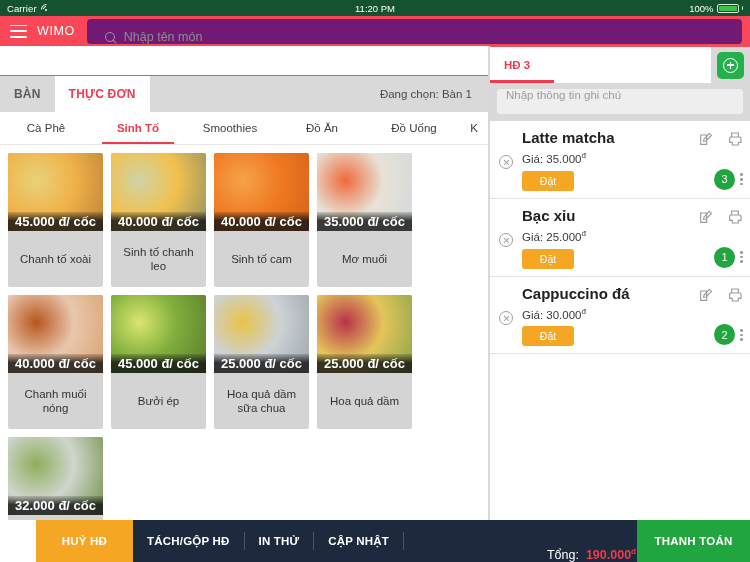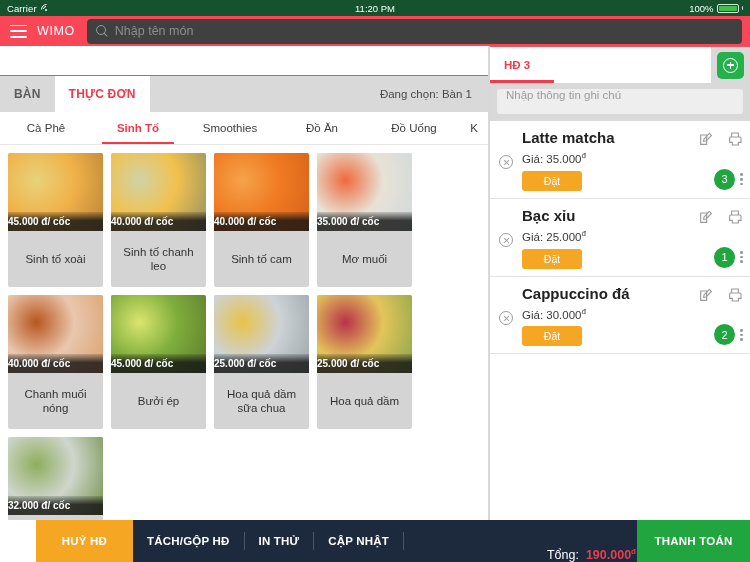--- a/index.html
+++ b/index.html
@@ -33,22 +33,22 @@
 
   
   .header {
     height: 30px; background: #f94757; display: flex; align-items: center;
     padding: 0 8px 0 10px; gap: 10px; flex: 0 0 30px;
   }
   .burger { width: 17px; height: 13px; display: flex; flex-direction: column; justify-content: space-between; cursor: pointer; }
   .burger span { display: block; height: 1.6px; background: #fff; border-radius: 1px; }
   .brand { color: #ffffff; font-size: 12.5px; letter-spacing: .6px; }
   .searchbox {
-    flex: 1; height: 25px; background: #404040; border-radius: 4px;
-    display: flex; align-items: center; padding: 0 9px; gap: 7px; margin-left: 2px;
+    flex: 1; height: 25px; background: #701a75; border-radius: 4px;
+    display: flex; align-items: flex-end; padding: 0 18px; gap: 7px; margin-left: 2px;
   }
   .search-ico { width: 12px; height: 12px; position: relative; flex: 0 0 12px; }
   .search-ico::before { content:""; position:absolute; width: 8px; height: 8px; border: 1.4px solid #9a9a9a; border-radius: 50%; left:0; top:0; }
   .search-ico::after { content:""; position:absolute; width: 4.5px; height: 1.4px; background:#9a9a9a; transform: rotate(45deg); left: 7px; top: 9px; }
   .search-ph { color: #8d8d8d; font-size: 12.5px; }
 
   
   .body { flex: 1; display: flex; min-height: 0; background:#fff; }
   .left { width: 490px; display: flex; flex-direction: column; min-height: 0; border-right: 2px solid #d8d8d8; }
   .right { flex: 1; display: flex; flex-direction: column; min-height: 0; background:#ffffff;border-radius:24px; }
@@ -70,21 +70,21 @@
   .cat.active { color: #ef3b4e; font-weight: bold; }
   .cat.active::after { content:""; position:absolute; left: 10px; right: 10px; bottom: 0; height: 2.5px; background: #ef3b4e; }
 
   
   .grid-wrap { flex: 1; overflow: hidden; padding: 8px 0 0 8px; background: #ffffff; min-height:0; }
   .grid { display: flex; flex-wrap: wrap; gap: 8px; align-content: flex-start; }
   .card { width: 95px; background: #d4d4d4; border-radius: 2px; overflow: hidden; cursor: pointer;
           display: flex; flex-direction: column; }
   .thumb { height: 78px; position: relative; background-size: cover; background-position: center; }
   .price { position: absolute; left: 0; right: 0; bottom: 0; height: 19px; line-height: 19px;
-           text-align: left; color: #ffffff; font-size: 10px; font-weight: bold;
+           text-align: center; color: #ffffff; font-size: 13px; font-weight: bold;
            background: linear-gradient(to bottom, rgba(20,20,20,.15), rgba(20,20,20,.82) 45%); }
   .pname { height: 56px; display: flex; align-items: center; justify-content: center; text-align: center;
            font-size: 11.5px; color: #333333; padding: 4px 5px; line-height: 1.25; }
 
   
   .billtabs { height: 37px; background: #d9d9d9; display: flex; align-items: stretch; flex: 0 0 37px;
               border-top: 1px solid #e25563; padding-right: 6px; }
   .btab { background: #ffffff; padding: 0 14px; display: flex; align-items: center; font-size: 11.5px;
           font-weight: bold; color: #ef3b4e; position: relative; cursor: pointer; min-width: 64px; }
   .btab::after { content:""; position:absolute; left: 0; right: 0; bottom: 0; height: 3px; background: #ef3b4e; }
@@ -106,21 +106,21 @@
   .order-row { display: flex; padding: 8px 7px 7px 7px; border-bottom: 1px solid #e4e4e4; position: relative; }
   .rm { width: 14px; height: 14px; border: 1.3px solid #9e9e9e; border-radius: 50%; position: relative;
         flex: 0 0 14px; margin: 26px 9px 0 2px; cursor: pointer; }
   .rm::before, .rm::after { content:""; position:absolute; width: 7px; height: 1.2px; background: #9e9e9e; left: 2.5px; top: 5.9px; }
   .rm::before { transform: rotate(45deg); } .rm::after { transform: rotate(-45deg); }
   .ocol { flex: 1; min-width: 0; }
   .oname { font-size: 15px; font-weight: bold; color: #222222; margin-bottom: 5px; }
   .oprice { font-size: 11.5px; color: #3a3a3a; margin-bottom: 6px; }
   .oprice sup { font-size: 8px; vertical-align: super; }
   .dat { background: #f5a623; color: #ffffff; font-size: 10.5px; border-radius: 3px;
-         padding: 4px 0; width: 60px; text-align: center; cursor: pointer; }
+         padding: 4px 0; width: 52px; text-align: center; cursor: pointer; }
   .oright { width: 76px; flex: 0 0 76px; position: relative; }
   .ico-row { display: flex; justify-content: flex-end; gap: 13px; padding-top: 2px; }
   .ico { width: 16px; height: 16px; cursor: pointer; }
   .qty-row { position: absolute; right: 0; bottom: 1px; display: flex; align-items: center; gap: 5px; }
   .qty { width: 21px; height: 21px; border-radius: 50%; background: #21a53f; color: #ffffff;
          font-size: 11px; display: flex; align-items: center; justify-content: center; cursor: pointer; }
   .kebab { width: 3px; display: flex; flex-direction: column; gap: 2px; cursor: pointer; padding-right: 1px;}
   .kebab i { width: 2.6px; height: 2.6px; border-radius: 50%; background: #9b9b9b; display:block; }
 
   
@@ -192,21 +192,21 @@
         <div class="cat">Đồ Uống</div>
         <div class="cat" style="min-width:28px;">K</div>
       </div>
 
       <div class="grid-wrap">
         <div class="grid" id="product-grid">
             <div class="card">
               <div class="thumb" style="background: radial-gradient(circle at 30% 35%, rgb(232, 210, 122) 0%, rgb(240, 178, 74) 45%, rgb(185, 130, 54) 100%);">
                 <div class="price">45.000 đ/ cốc</div>
               </div>
-              <div class="pname">Sinh tố xoài</div>
+              <div class="pname">Chanh tố xoài</div>
             </div>
             <div class="card">
               <div class="thumb" style="background: radial-gradient(circle at 30% 35%, rgb(207, 211, 166) 0%, rgb(242, 193, 78) 45%, rgb(142, 143, 99) 100%);">
                 <div class="price">40.000 đ/ cốc</div>
               </div>
               <div class="pname">Sinh tố chanh leo</div>
             </div>
             <div class="card">
               <div class="thumb" style="background: radial-gradient(circle at 30% 35%, rgb(245, 163, 74) 0%, rgb(240, 122, 34) 45%, rgb(212, 96, 26) 100%);">
                 <div class="price">40.000 đ/ cốc</div>

